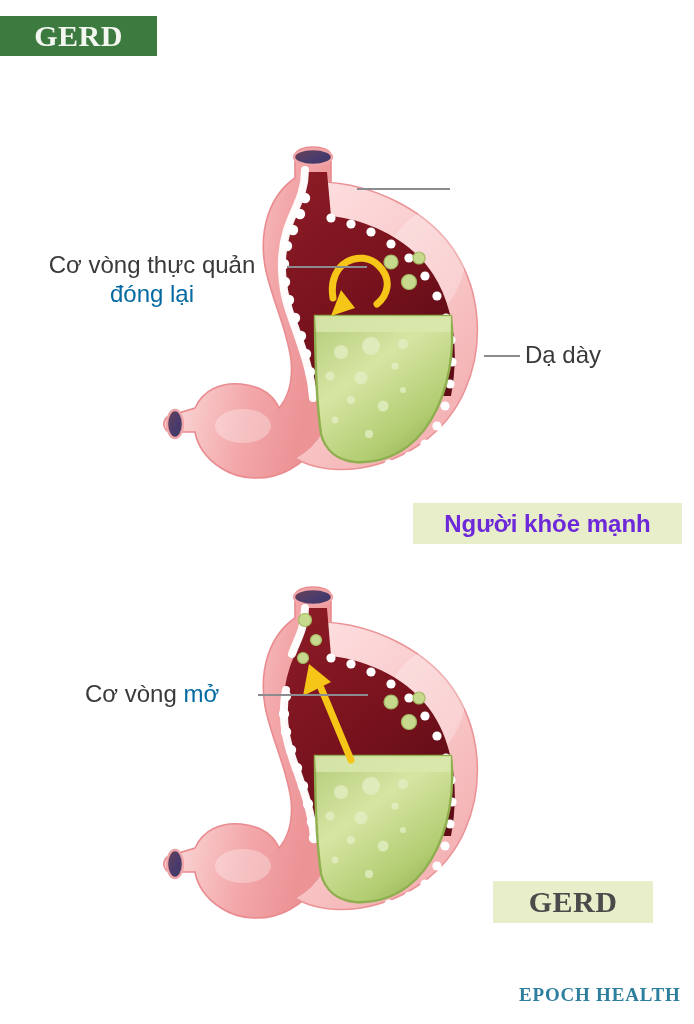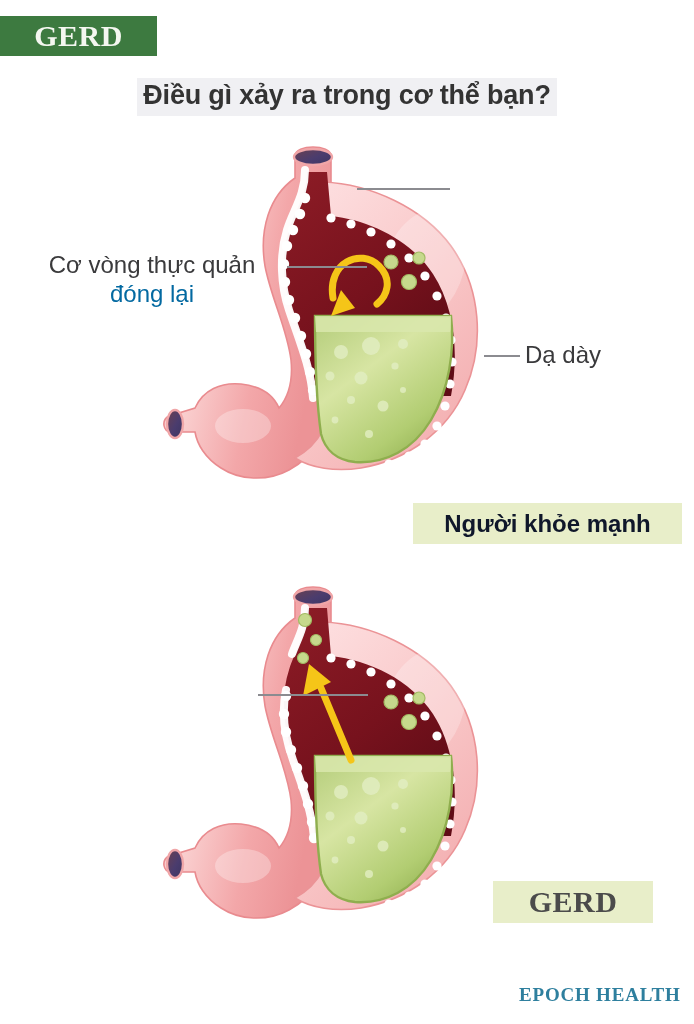--- a/index.html
+++ b/index.html
@@ -103,21 +103,21 @@
   }
   .caption-healthy {
     left: 413px;
     top: 503px;
     width: 269px;
     height: 41px;
   }
   .caption-healthy .caption-text {
     font-size: 24px;
     font-weight: 700;
-    color: #0f172a;
+    color: #6d28d9;
     line-height: 1;
   }
   .caption-gerd {
     left: 493px;
     top: 881px;
     width: 160px;
     height: 42px;
   }
   .caption-gerd .caption-text {
     font-family: "Liberation Serif", serif;
@@ -153,23 +153,20 @@
 </style>
 </head>
 <body>
 
 <div class="infographic">
 
   <div class="gerd-badge">
     <span class="gerd-badge-text">GERD</span>
   </div>
 
-  <div class="main-title-wrap">
-    <span class="main-title">Điều gì xảy ra trong cơ thể bạn?</span>
-  </div>
 
   <div class="stomach-figure fig-healthy">
     <svg viewBox="0 0 375 390" xmlns="http://www.w3.org/2000/svg">
       <defs>
         <linearGradient id="wallG1" x1="0" y1="0" x2="1" y2="0.4">
           <stop offset="0%" stop-color="#f7bdbd"></stop>
           <stop offset="35%" stop-color="#fad2d2"></stop>
           <stop offset="70%" stop-color="#f3a7a9"></stop>
           <stop offset="100%" stop-color="#ec9396"></stop>
         </linearGradient>
@@ -456,20 +453,23 @@
       </g>
 
       <g>
         <path d="M196,182 L166,110" fill="none" stroke="#f5c518" stroke-width="7" stroke-linecap="round"></path>
         <path d="M154,86 L148,118 L176,104 Z" fill="#f5c518"></path>
       </g>
     </svg>
   </div>
 
   <div class="leader leader-sphincter-open"></div>
+  <div class="label label-sphincter-open">
+    <span>Cơ vòng </span><span class="accent">mở</span>
+  </div>
 
   <div class="caption-box caption-gerd">
     <span class="caption-text">GERD</span>
   </div>
 
   <div class="footer-brand">EPOCH HEALTH</div>
 
 </div>
 
 </body></html>

